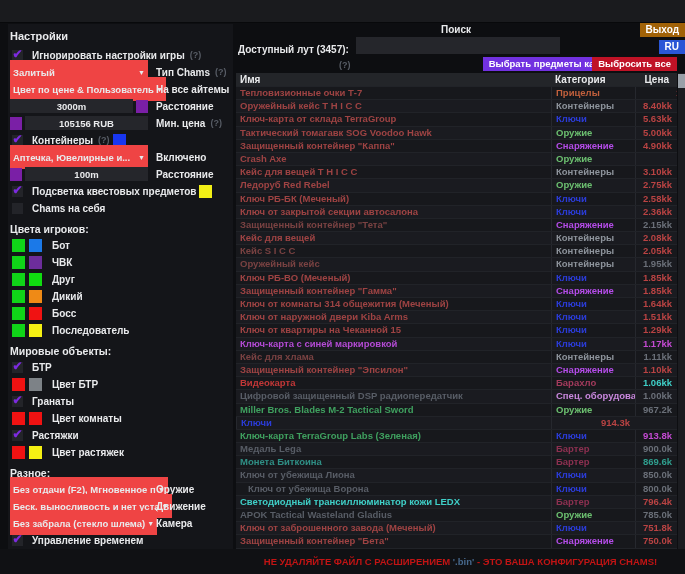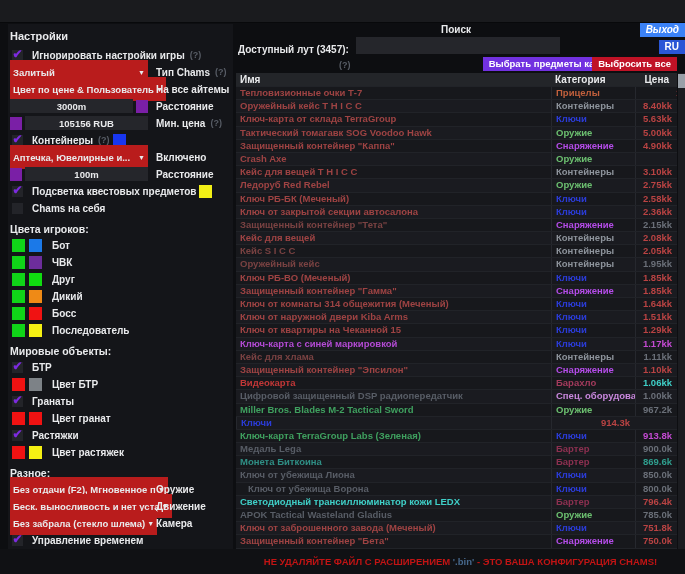--- a/index.html
+++ b/index.html
@@ -11,32 +11,32 @@
   
   #topstrip{left:0;top:0;width:685px;height:22px;background:#1a1b1e;border-bottom:1px solid #08090b;}
 
   
   #search-label{left:356px;top:24px;width:200px;text-align:center;color:#e9eaec;font-size:10px;}
   #search-input{left:356px;top:37px;width:200px;height:15px;background:#25262b;border:none;
                 color:#e9eaec;font-size:10px;font-family:"Liberation Sans",sans-serif;font-weight:700;}
 
   
   .tbtn{color:#fff;font-size:10px;padding:1px 6px 2px 6px;cursor:pointer;white-space:nowrap;}
-  #exit-btn{right:0;top:23px;background:#3b82f6;font-style:italic;}
+  #exit-btn{right:0;top:23px;background:#a16207;}
   #ru-btn{right:0;top:40px;background:#2a56d6;}
 
   
   #settings{left:8px;top:24px;width:225px;height:532px;background:#141519;padding:4px 0 0 2px;box-sizing:border-box;}
   #settings-title{color:#e9eaec;font-size:11px;margin:2px 0 6px 0;}
   .srow{display:flex;align-items:center;height:14px;margin:3px 0 0 0;}
   .cb{width:11px;height:11px;background:#232429;margin-left:2px;margin-right:9px;flex:none;
       display:flex;align-items:center;justify-content:center;cursor:pointer;}
   .cb .mark{color:#7d2ae0;font-size:12px;line-height:10px;margin-top:-2px;}
   .ctl-zone{width:138px;display:flex;align-items:center;flex:none;}
-  .dd{background:#b91c1c;height:24px;flex:1;display:flex;align-items:center;padding:0 3px;cursor:pointer;}
+  .dd{background:#ef4444;height:24px;flex:1;display:flex;align-items:center;padding:0 3px;cursor:pointer;}
   .dd .val{color:#e9eaec;font-size:9.5px;white-space:nowrap;overflow:hidden;flex:1;}
   .dd .arr{color:#e9eaec;font-size:7px;margin-left:2px;}
   .inbox{background:#25262b;height:14px;flex:1;color:#e9eaec;font-size:9.5px;
          display:flex;align-items:center;justify-content:center;cursor:text;}
   .sw{width:12px;height:13px;flex:none;cursor:pointer;}
   .sw.l{margin-right:3px;} .sw.r{margin-left:3px;}
   .side-label{color:#e9eaec;font-size:10px;margin-left:8px;white-space:nowrap;}
   .cb-label{color:#e9eaec;font-size:10px;white-space:nowrap;}
   .help{color:#585d66;font-size:9px;margin-left:5px;}
   .section-label{color:#e9eaec;font-size:10.5px;margin:8px 0 2px 0;}
@@ -207,21 +207,21 @@
       </div>
       <div class="srow">
         <span class="cb">
           <span class="mark">✔</span>
         </span>
         <span class="cb-label">Гранаты</span>
       </div>
       <div class="srow">
         <span class="sw2" style="background: rgb(240, 18, 18);"></span>
         <span class="sw2" style="background: rgb(240, 18, 18);"></span>
-        <span class="colors-label">Цвет гранат</span>
+        <span class="colors-label">Цвет комнаты</span>
       </div>
       <div class="srow">
         <span class="cb">
           <span class="mark">✔</span>
         </span>
         <span class="cb-label">Растяжки</span>
       </div>
       <div class="srow">
         <span class="sw2" style="background: rgb(240, 18, 18);"></span>
         <span class="sw2" style="background: rgb(245, 240, 19);"></span>

